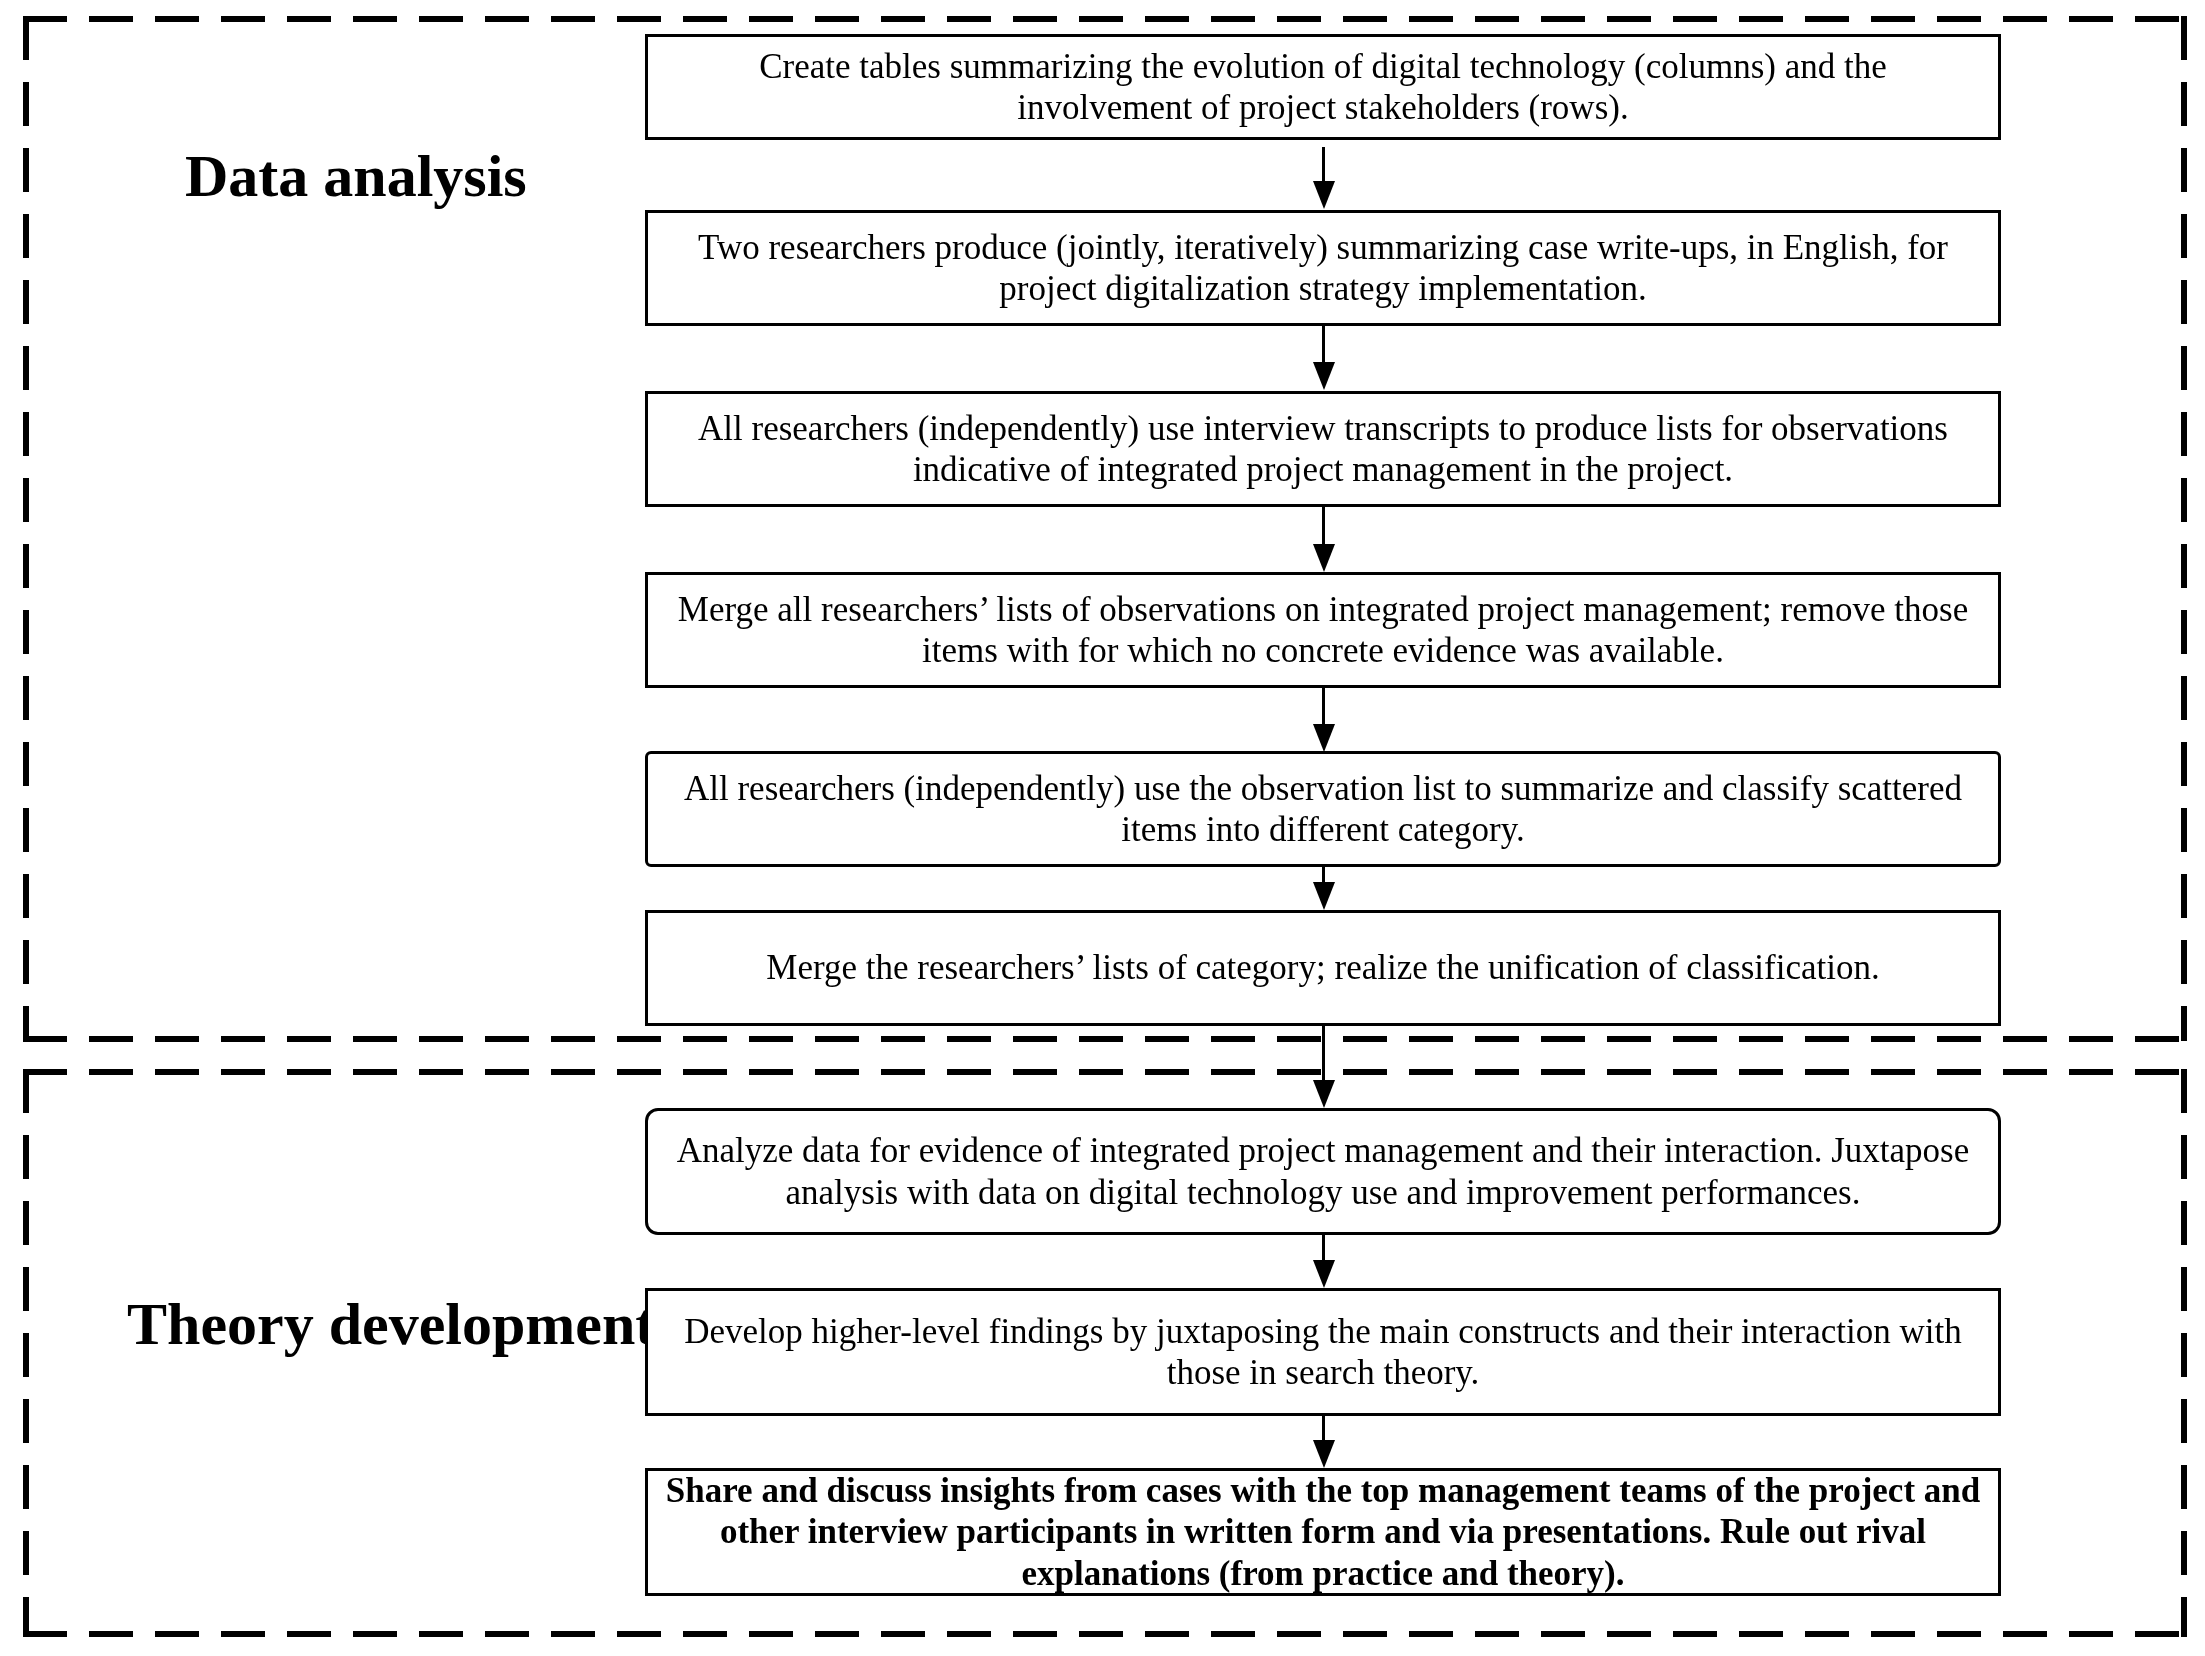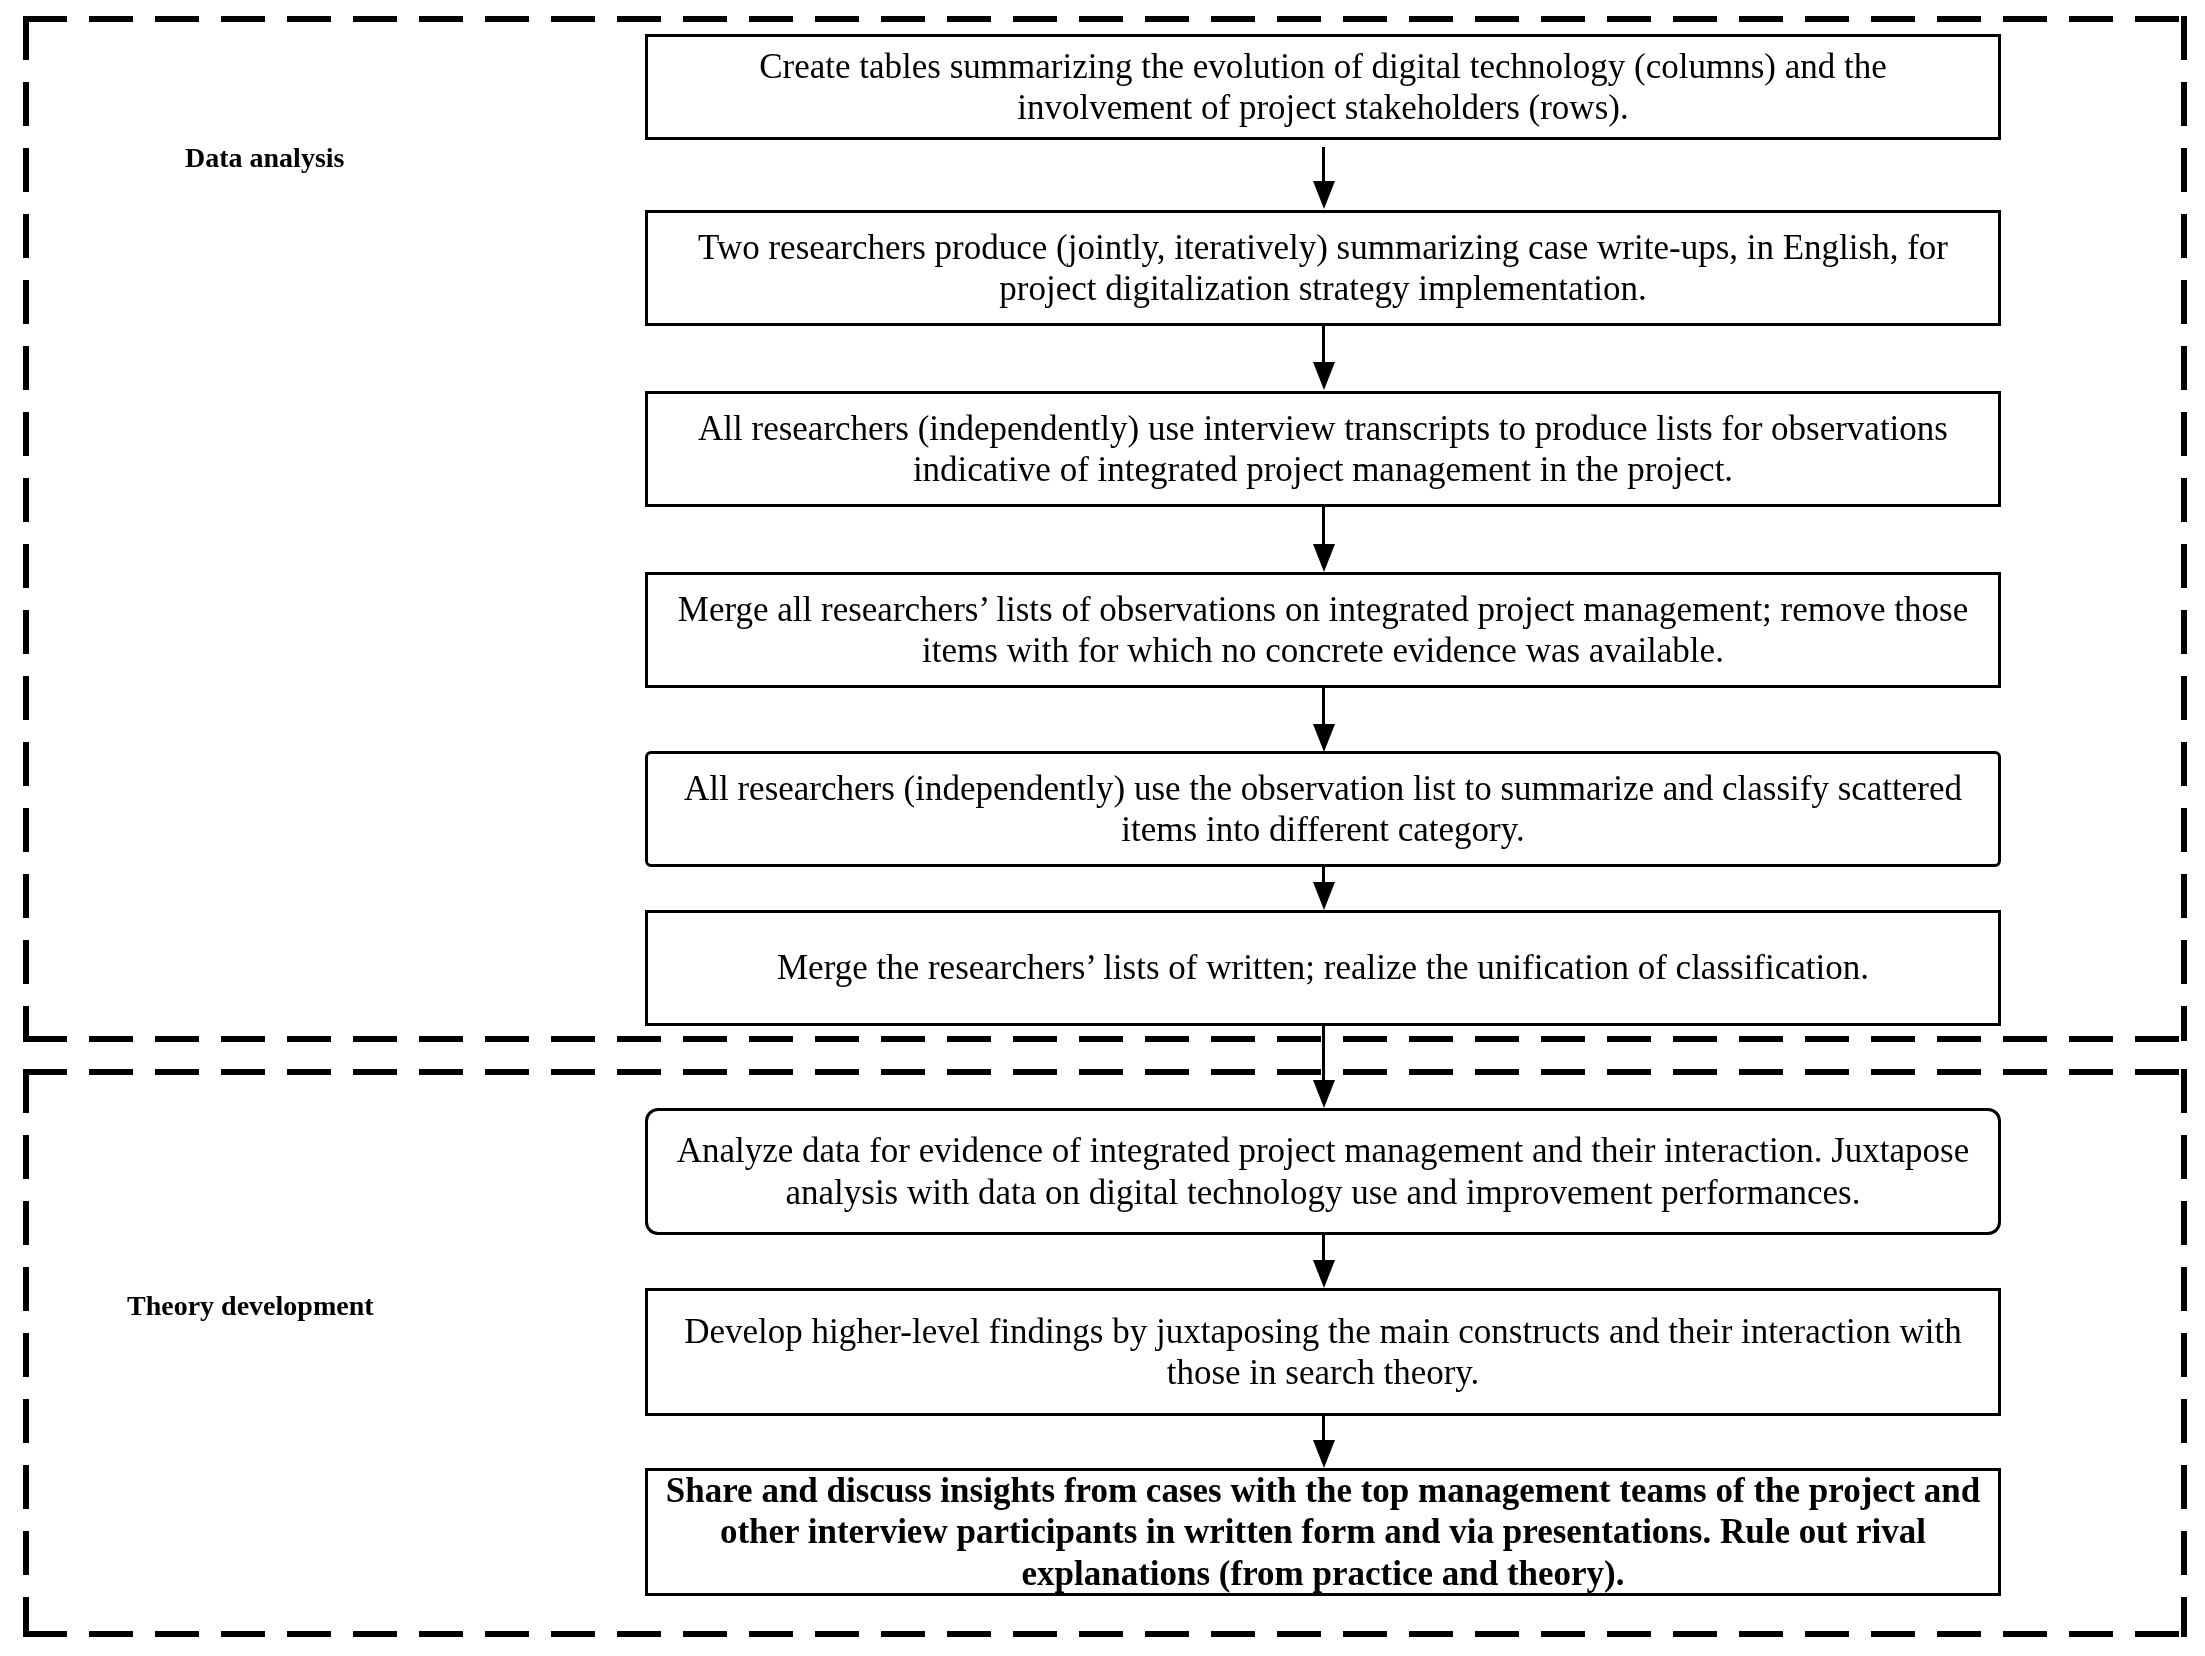--- a/index.html
+++ b/index.html
@@ -18,21 +18,21 @@
     background:repeating-linear-gradient(to right,#000 0 44px,transparent 44px 66px);
   }
   .vdash{
     position:absolute;width:5.8px;z-index:0;
     background:repeating-linear-gradient(to bottom,#000 0 44px,transparent 44px 66px);
   }
   
   .section-label{
     position:absolute;z-index:1;
     font-weight:bold;
-    font-size:28px;
+    font-size:60px;
     line-height:1.1;
     white-space:nowrap;
   }
   #lbl-data{left:185px;top:143px;}
   #lbl-theory{left:127px;top:1291px;}
   
   .step{
     position:absolute;z-index:1;
     left:645px;width:1356px;
     box-sizing:border-box;
@@ -97,21 +97,21 @@
   <div class="step" id="b1">Create tables summarizing the evolution of digital technology (columns) and the
 involvement of project stakeholders (rows).</div>
   <div class="step" id="b2">Two researchers produce (jointly, iteratively) summarizing case write-ups, in English, for
 project digitalization strategy implementation.</div>
   <div class="step" id="b3">All researchers (independently) use interview transcripts to produce lists for observations
 indicative of integrated project management in the project.</div>
   <div class="step" id="b4">Merge all researchers’ lists of observations on integrated project management; remove those
 items with for which no concrete evidence was available.</div>
   <div class="step" id="b5">All researchers (independently) use the observation list to summarize and classify scattered
 items into different category.</div>
-  <div class="step" id="b6">Merge the researchers’ lists of written; realize the unification of classification.</div>
+  <div class="step" id="b6">Merge the researchers’ lists of category; realize the unification of classification.</div>
 
   <div class="step" id="b7">Analyze data for evidence of integrated project management and their interaction. Juxtapose
 analysis with data on digital technology use and improvement performances.</div>
   <div class="step" id="b8">Develop higher-level findings by juxtaposing the main constructs and their interaction with
 those in search theory.</div>
   <div class="step" id="b9">Share and discuss insights from cases with the top management teams of the project and
 other interview participants in written form and via presentations. Rule out rival
 explanations (from practice and theory).</div>
 
   <div class="arrow" id="a1">

